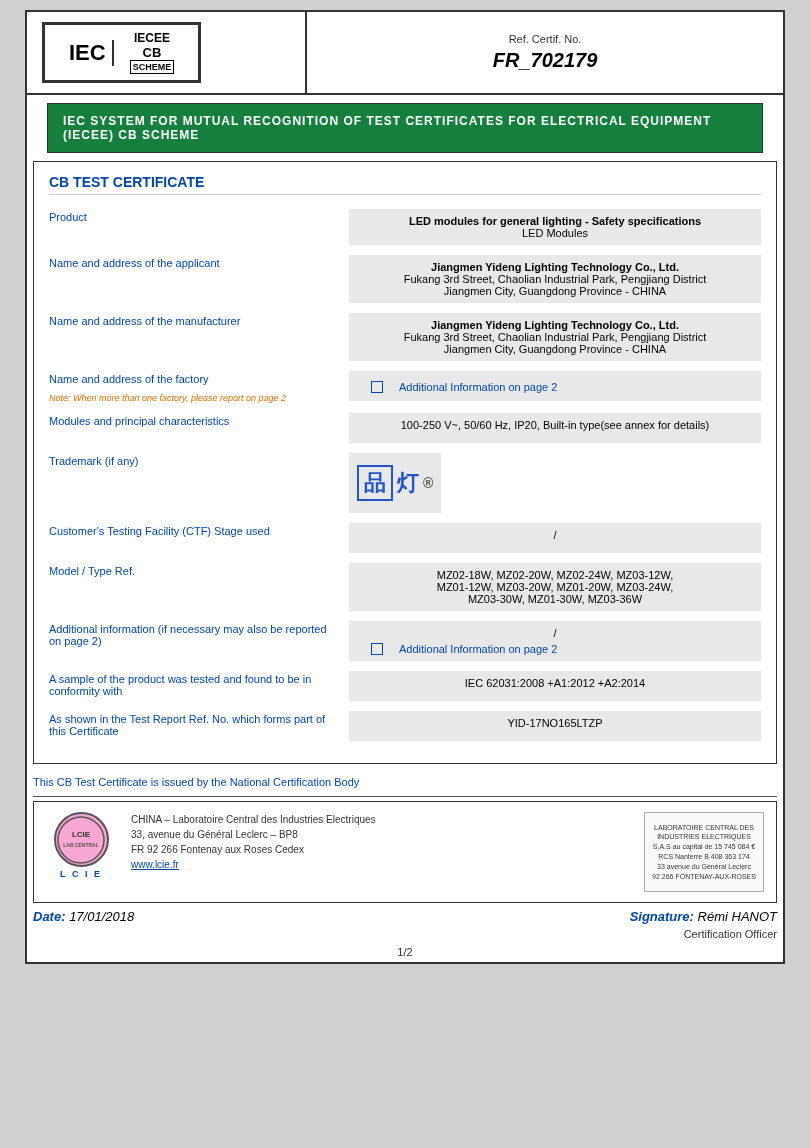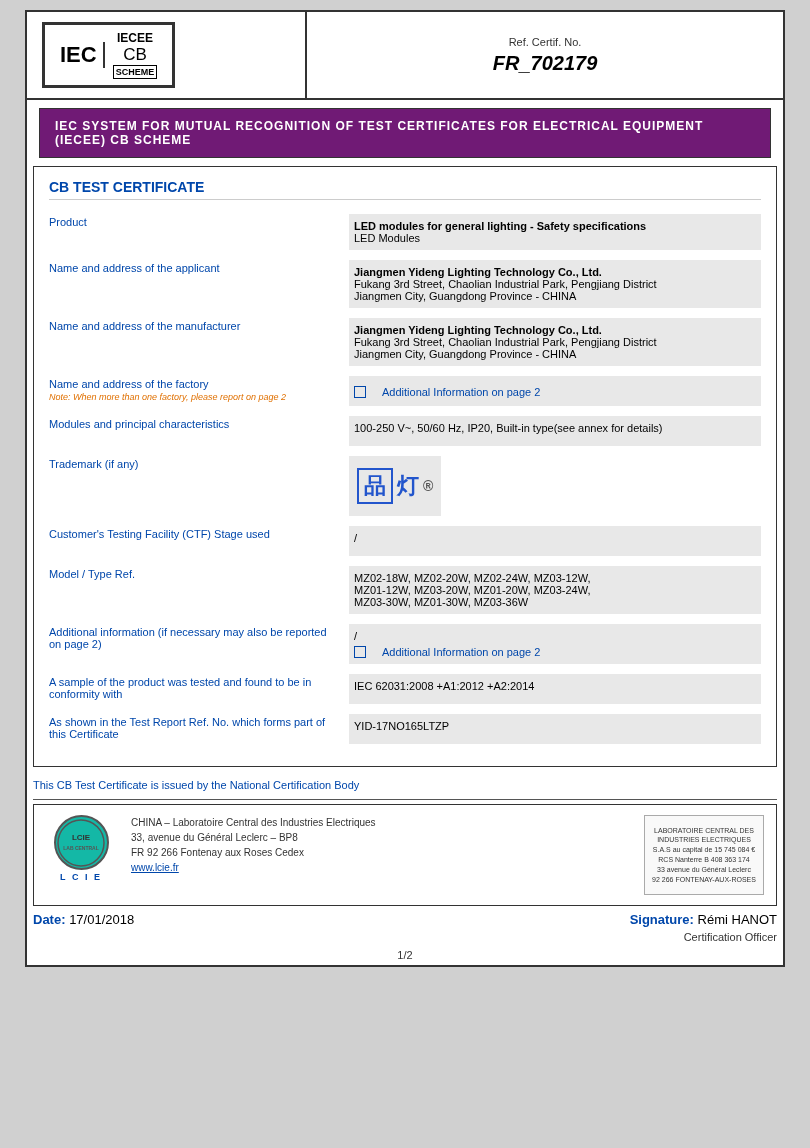--- a/index.html
+++ b/index.html
@@ -27,43 +27,43 @@
       width: 280px;
       border-right: 2px solid #333;
       padding: 10px 15px;
       display: flex;
       align-items: center;
     }
     .logo-box {
       border: 3px solid #333;
       display: flex;
       align-items: center;
-      padding: 6px 15px;
-      gap: 8px;
+      padding: 6px 24px;
+      gap: 16px;
     }
     .logo-iec {
       font-size: 22px;
       font-weight: bold;
       color: #000;
       border-right: 2px solid #333;
       padding-right: 6px;
     }
     .logo-iecee-block {
       display: flex;
       flex-direction: column;
       align-items: center;
     }
     .logo-iecee {
       font-size: 12px;
       font-weight: bold;
       color: #000;
     }
     .logo-cb {
-      font-size: 17px;
-      font-weight: normal;
+      font-size: 13px;
+      font-weight: bold;
       color: #000;
     }
     .logo-scheme {
       font-size: 9px;
       font-weight: bold;
       color: #000;
       background: #fff;
       border: 1px solid #000;
       padding: 1px 2px;
     }
@@ -83,27 +83,27 @@
     .cert-number {
       font-size: 20px;
       font-weight: bold;
       color: #000;
       text-align: center;
       margin-top: 4px;
       font-style: italic;
     }
     
     .blue-banner {
-      background: #701a75;
+      background: #15803d;
       color: #fff;
       font-size: 12px;
       font-weight: bold;
       letter-spacing: 1px;
       padding: 10px 15px;
-      margin: 8px 12px;
+      margin: 8px 20px;
       border: 1px solid #333;
     }
     
     .main-content {
       margin: 4px 6px;
       border: 1px solid #333;
       padding: 12px 15px;
     }
     .section-title {
       font-size: 14px;
@@ -124,29 +124,30 @@
       min-width: 300px;
       font-size: 11px;
       color: #0047AB;
       padding-right: 10px;
       padding-top: 2px;
     }
     .row-label .note {
       font-size: 9px;
       font-style: italic;
       color: #e07000;
-      margin-top: 2px;
+      margin-top: 8px;
     }
     .row-value {
       flex: 1;
       font-size: 11px;
       color: #000;
       background: #e8e8e8;
-      padding: 6px 5px;
+      padding: 6px 22px;
       min-height: 30px;
+      text-align: center;
     }
     .row-value strong {
       font-weight: bold;
     }
     .row-value .line { display: block; }
     
     .checkbox-link {
       display: flex;
       align-items: center;
       gap: 16px;
@@ -205,21 +206,21 @@
       height: 55px;
       border: 2px solid #555;
       border-radius: 50%;
       display: flex;
       align-items: center;
       justify-content: center;
       font-size: 9px;
       font-weight: bold;
       color: #333;
       text-align: center;
-      background: #14b8a6;
+      background: #f9a8d4;
       overflow: hidden;
     }
     .lcie-label {
       font-size: 9px;
       font-weight: bold;
       color: #0047AB;
       margin-top: 2px;
       letter-spacing: 2px;
     }
     .footer-address {
@@ -249,20 +250,21 @@
       font-size: 7px;
       line-height: 1.4;
       color: #333;
       padding: 4px;
     }
     .date-sig-row {
       display: flex;
       justify-content: space-between;
       margin: 6px 6px 4px 6px;
       font-size: 13px;
+      font-style: italic;
     }
     .date-text {
       color: #0047AB;
       font-weight: bold;
     }
     .date-value {
       color: #000;
       font-weight: normal;
     }
     .sig-text {

